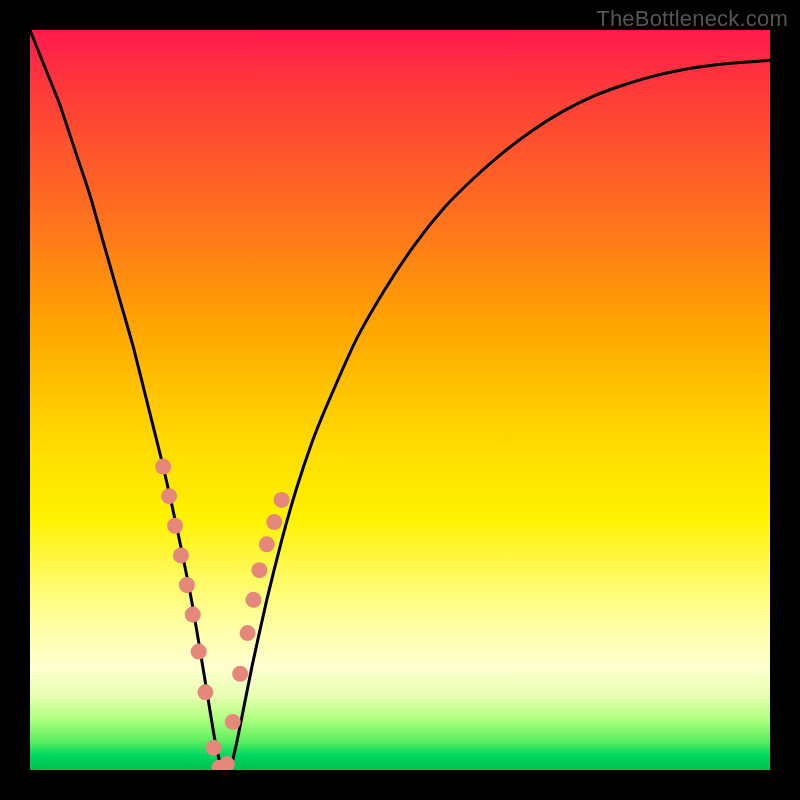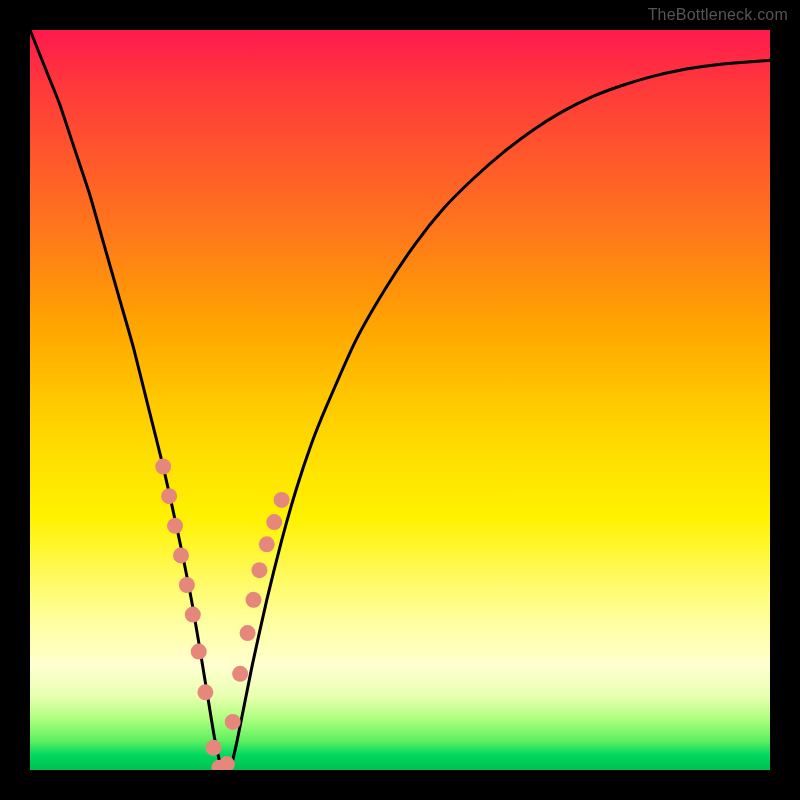--- a/index.html
+++ b/index.html
@@ -34,21 +34,21 @@
       #60f060 96%,
       #00d860 98%,
       #00c050 100%
     );
   }
   .watermark {
     position: absolute;
     top: 6px;
     right: 12px;
     color: #555;
-    font-size: 16px;
+    font-size: 22px;
     font-weight: 500;
     letter-spacing: 0.2px;
   }
   svg.overlay {
     position: absolute;
     left: 0;
     top: 0;
     width: 740px;
     height: 740px;
     pointer-events: none;

